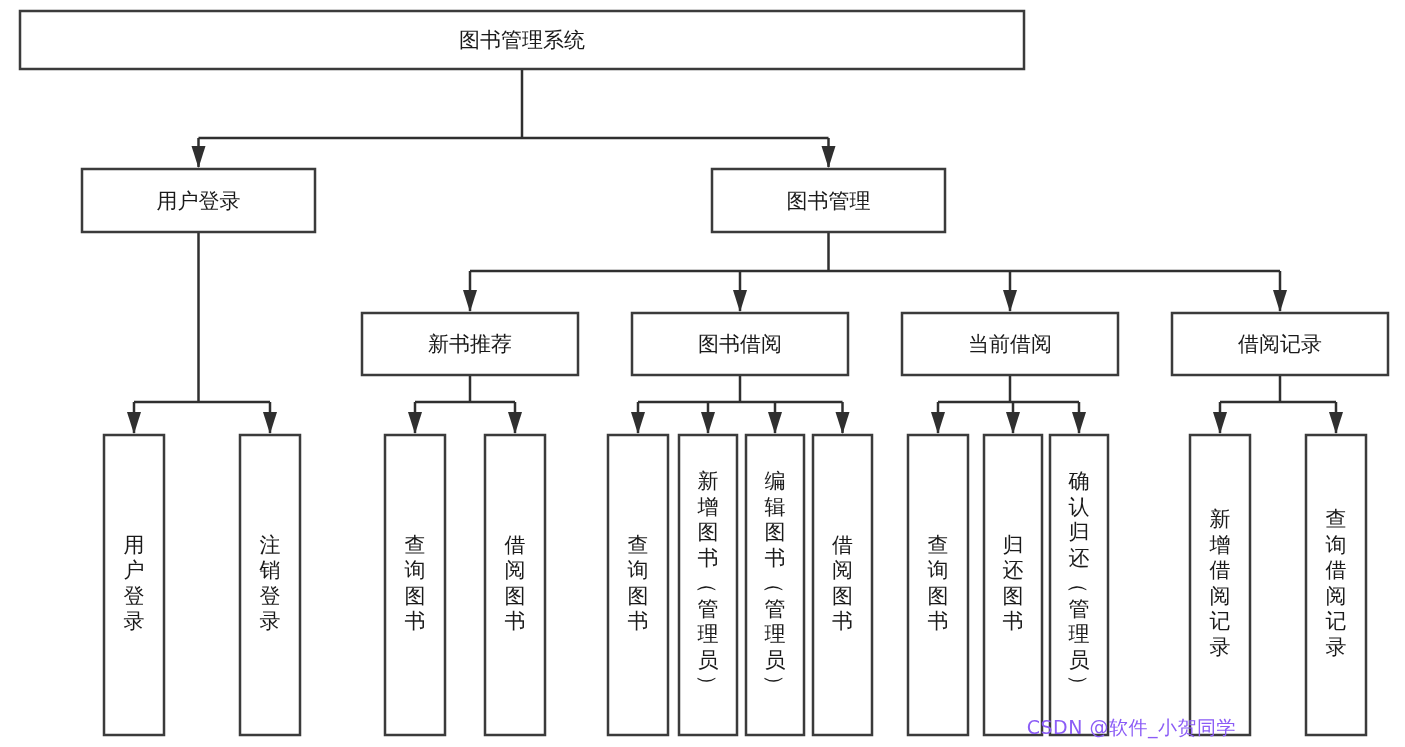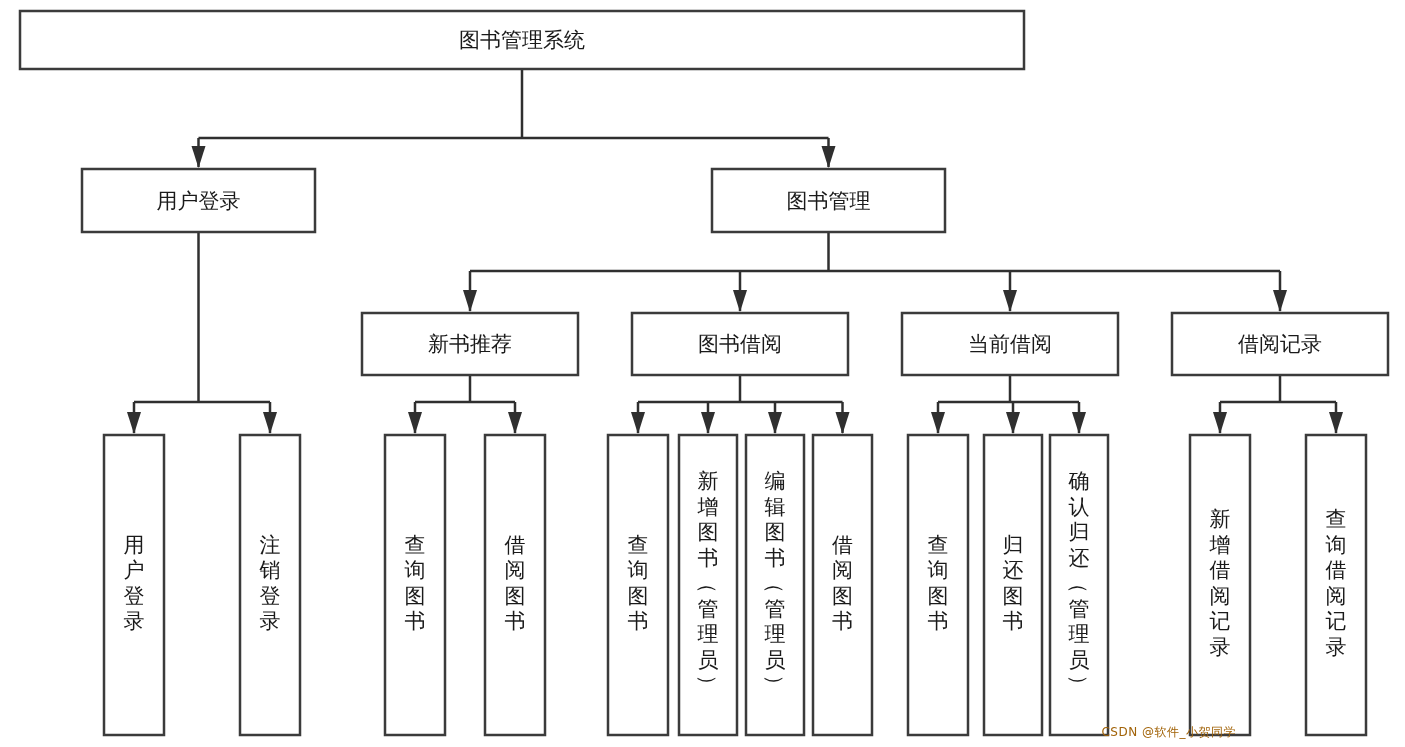--- a/index.html
+++ b/index.html
@@ -55,22 +55,22 @@
     font-family: "DejaVu Sans", "Liberation Sans", sans-serif;
     font-size: 21px;
     fill: #1a1a1a;
     text-anchor: middle;
   }
   .watermark-text {
     position: absolute;
     right: 12px;
     bottom: 6px;
     font-family: "DejaVu Sans", "Liberation Sans", sans-serif;
-    font-size: 12px;
-    color: #a16207;
+    font-size: 19px;
+    color: #8b5cf6;
     white-space: nowrap;
     letter-spacing: 0.5px;
     user-select: none;
   }
 </style>
 </head>
 <body>
 
 <div id="diagram-root">
   <svg class="diagram-canvas" viewBox="0 0 1405 747" xmlns="http://www.w3.org/2000/svg">

